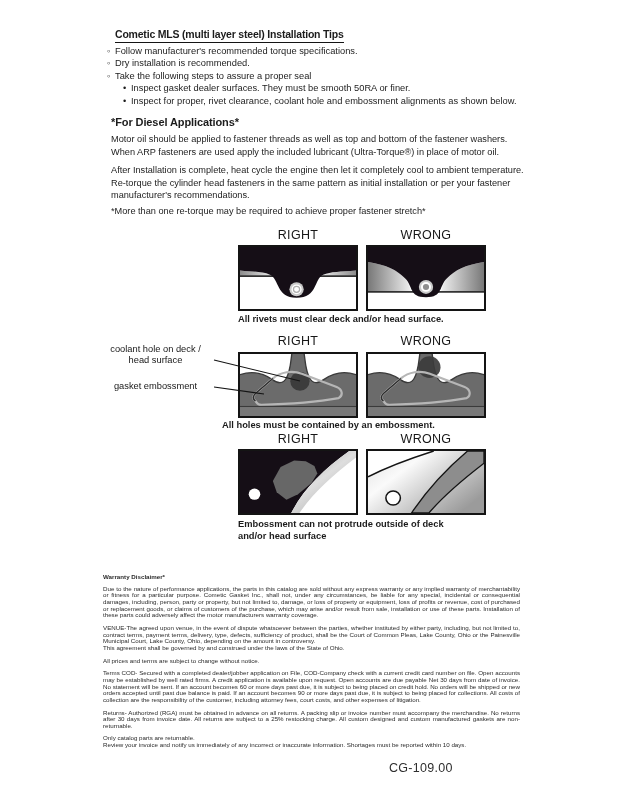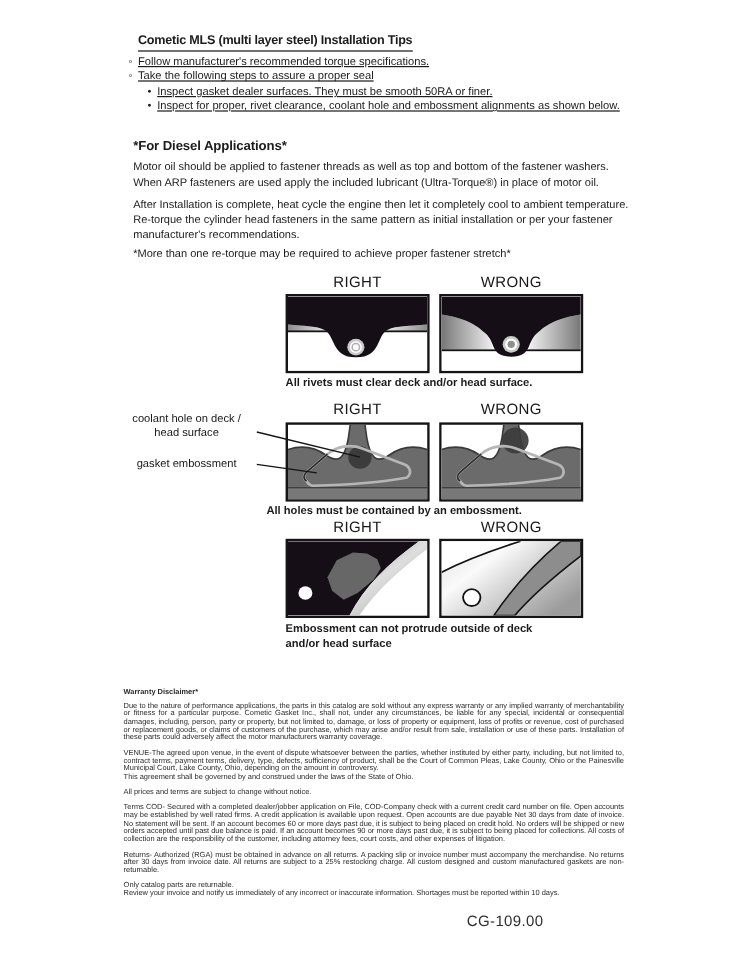--- a/index.html
+++ b/index.html
@@ -8,21 +8,21 @@
     font-family:"Liberation Sans", sans-serif; color:#1c1c1c; overflow:hidden;border-radius:21px;
   }
   .abs { position:absolute; }
 
   .title {
     font-weight:bold; font-size:10.5px; letter-spacing:-0.2px;
     border-bottom:1.6px solid #141414; padding-bottom:1.5px; white-space:nowrap;
   }
 
   ul.tips { margin:0; padding:0; width:430px; }
-  ul.tips li { list-style:none; font-size:9.3px; line-height:12.45px; white-space:nowrap;text-decoration:underline; }
+  ul.tips li { list-style:none; font-size:9.3px; line-height:12.45px; white-space:nowrap; }
   ul.tips li .bullet-marker { display:inline-block; width:8px; }
   ul.tips li.l2 { padding-left:16px; }
 
   .h-diesel { font-weight:bold; font-size:11px; letter-spacing:-0.1px; }
   .body-text { font-size:9.2px; line-height:12.7px; width:414px; }
 
   .diag-label { width:120px; text-align:center; font-size:12.5px; letter-spacing:0.3px; color:#171717; }
   .dbox { width:120px; height:66px; border:2px solid #141414; box-sizing:border-box; background:#fff; }
   .dbox svg { display:block; width:100%; height:100%; }
   .caption { font-size:9.3px; white-space:pre-line; line-height:11.5px;font-weight:bold; }
@@ -37,20 +37,21 @@
 </style>
 </head>
 <body>
 
 <div class="page">
 
   <div class="abs title" style="left:115px; top:28px;">Cometic MLS (multi layer steel) Installation Tips</div>
 
   <ul class="abs tips" style="left:107px; top:45px;">
     <li class="l1"><span class="bullet-marker">◦</span><span>Follow manufacturer's recommended torque specifications.</span></li>
+    <li class="l1"><span class="bullet-marker">◦</span><span>Dry installation is recommended.</span></li>
     <li class="l1"><span class="bullet-marker">◦</span><span>Take the following steps to assure a proper seal</span></li>
     <li class="l2"><span class="bullet-marker">•</span><span>Inspect gasket dealer surfaces.  They must be smooth 50RA or finer.</span></li>
     <li class="l2"><span class="bullet-marker">•</span><span>Inspect for proper, rivet clearance, coolant hole and embossment alignments as shown below.</span></li>
   </ul>
 
   <div class="abs h-diesel" style="left:111px; top:116px;">*For Diesel Applications*</div>
   <div class="abs body-text" style="left:111px; top:164px;">After Installation is complete, heat cycle the engine then let it completely cool to ambient temperature. Re-torque the cylinder head fasteners in the same pattern as initial installation or per your fastener manufacturer's recommendations.</div>
   <div class="abs body-text" style="left:111px; top:133px;">Motor oil should be applied to fastener threads as well as top and bottom of the fastener washers. When ARP fasteners are used apply the included lubricant (Ultra-Torque®) in place of motor oil.</div>
   <div class="abs body-text" style="left:111px; top:205px;">*More than one re-torque may be required to achieve proper fastener stretch*</div>
 

